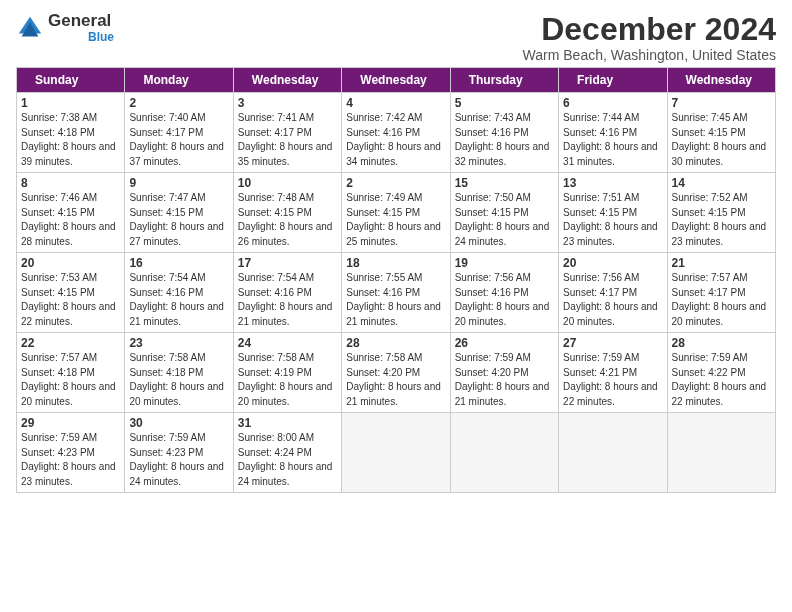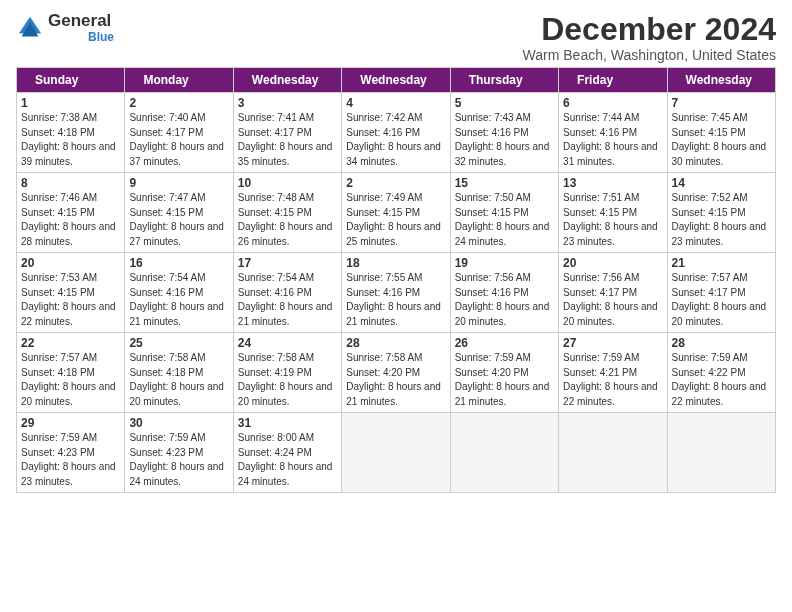--- a/index.html
+++ b/index.html
@@ -220,21 +220,21 @@
             <span class="day-num">21</span>
             <div class="day-info">Sunrise: 7:57 AM<br>Sunset: 4:17 PM<br>Daylight: 8 hours and 20 minutes.</div>
           </td>
         </tr>
         <tr>
           <td>
             <span class="day-num">22</span>
             <div class="day-info">Sunrise: 7:57 AM<br>Sunset: 4:18 PM<br>Daylight: 8 hours and 20 minutes.</div>
           </td>
           <td>
-            <span class="day-num">25</span>
+            <span class="day-num">23</span>
             <div class="day-info">Sunrise: 7:58 AM<br>Sunset: 4:18 PM<br>Daylight: 8 hours and 20 minutes.</div>
           </td>
           <td>
             <span class="day-num">24</span>
             <div class="day-info">Sunrise: 7:58 AM<br>Sunset: 4:19 PM<br>Daylight: 8 hours and 20 minutes.</div>
           </td>
           <td>
             <span class="day-num">28</span>
             <div class="day-info">Sunrise: 7:58 AM<br>Sunset: 4:20 PM<br>Daylight: 8 hours and 21 minutes.</div>
           </td>

